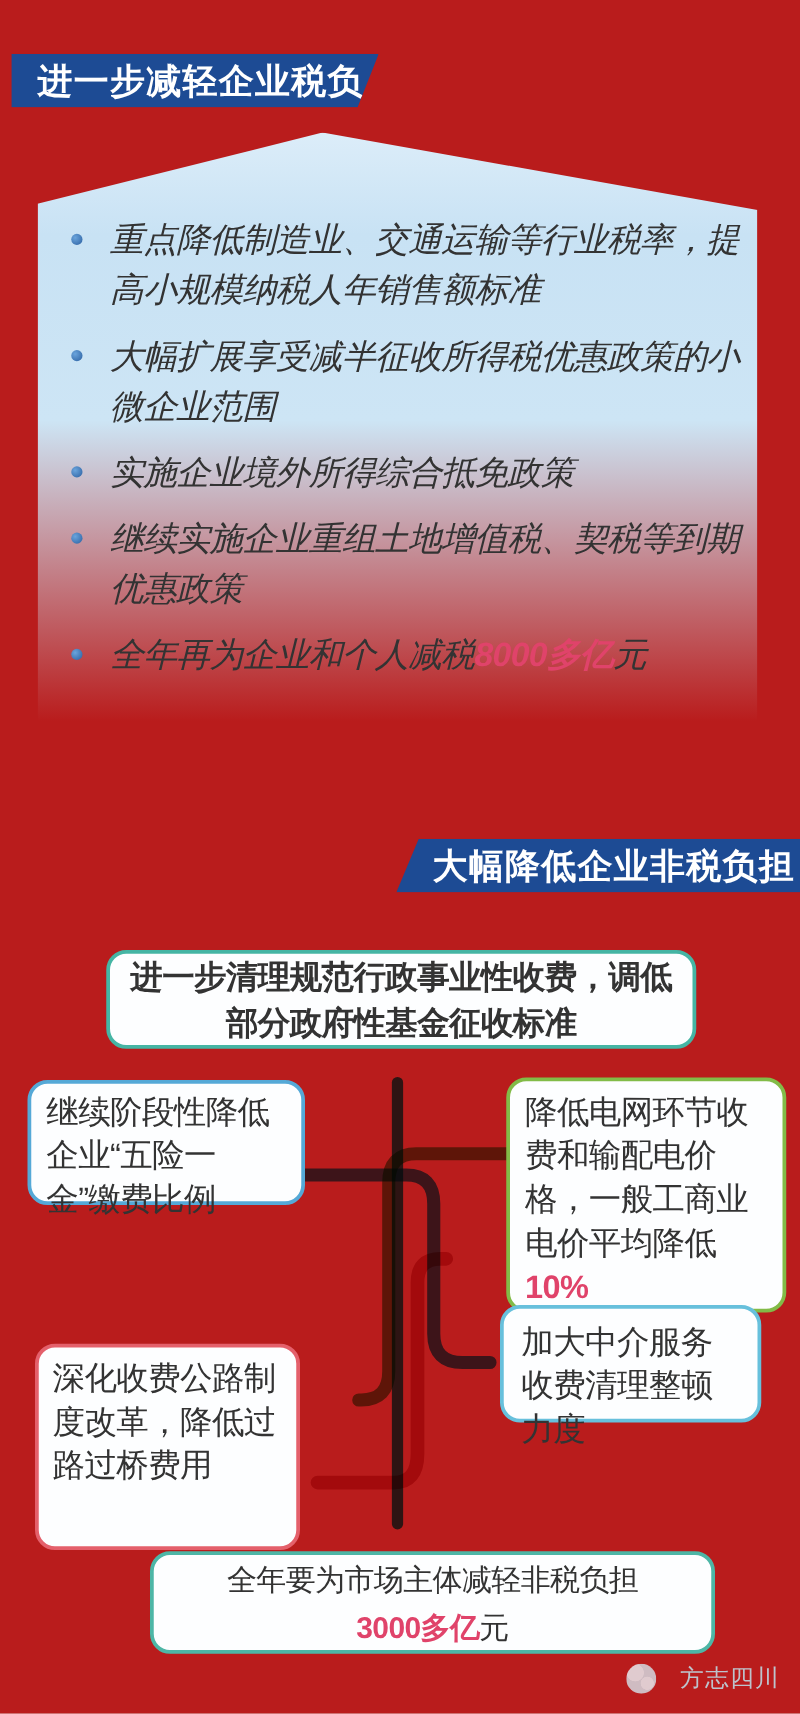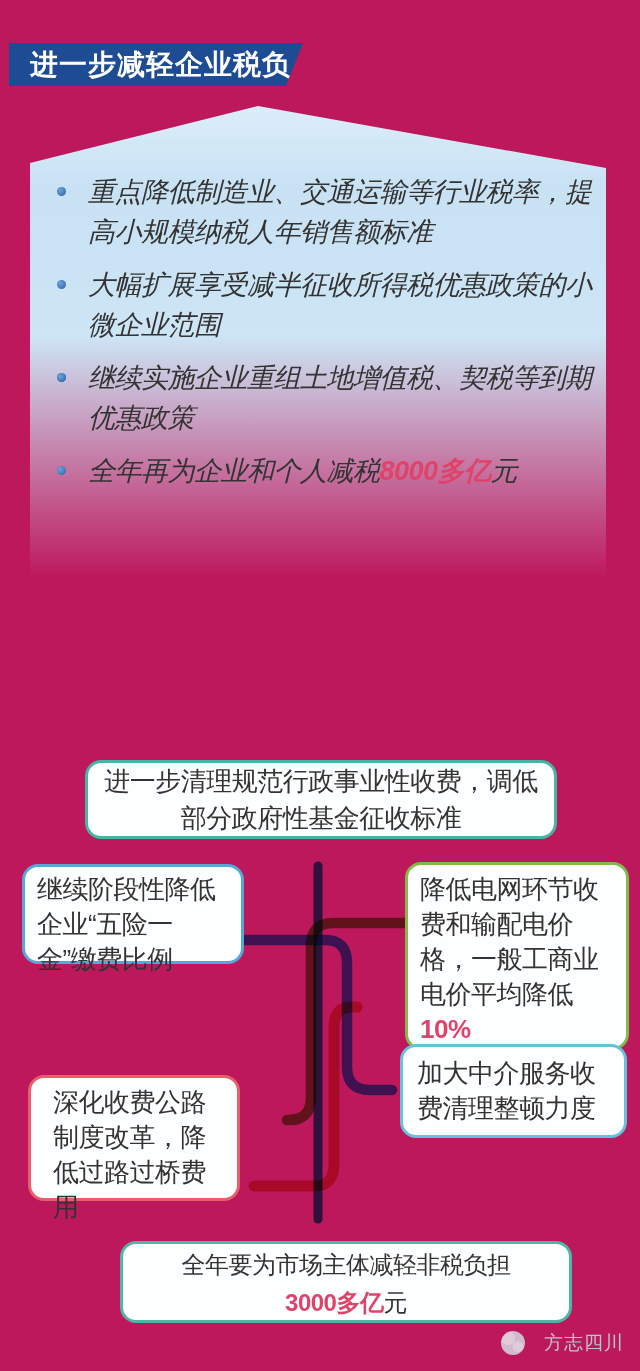--- a/index.html
+++ b/index.html
@@ -2,21 +2,21 @@
 <html><head>
 <meta charset="utf-8">
 <style>
   html,body{margin:0;padding:0;}
   body{
     width:640px;height:1371px;
     background:#edf1f6;
     font-family:"Liberation Sans","DejaVu Sans",sans-serif;
     position:relative;overflow:hidden;
   }
-  .page{position:absolute;left:0;top:0;width:640px;height:1371px;background:#be185d;}
+  .page{position:absolute;left:0;top:0;width:640px;height:1371px;background:#b91c1c;}
 
   
   .banner{
     position:absolute;height:43px;background:#1d4b94;
     color:#fff;font-weight:700;font-size:28px;line-height:44px;
     letter-spacing:1px;white-space:nowrap;
   }
   .banner1{
     left:9px;top:43px;width:294px;padding-left:21px;box-sizing:border-box;
     clip-path:polygon(0 0,100% 0,calc(100% - 17px) 100%,0 100%);
@@ -50,25 +50,26 @@
   .fbox{
     position:absolute;box-sizing:border-box;background:#fdfeff;
     border:3px solid #45b5a4;border-radius:16px;
     color:#333;font-size:26px;letter-spacing:-0.5px;
   }
   .fees{
     left:85px;top:760px;width:472px;height:79px;
     text-align:center;line-height:37px;
     display:flex;align-items:center;justify-content:center;padding:0 14px;
     border-color:#45b5a4;
+    font-weight:bold;
   }
   .social{left:22px;top:864px;width:222px;height:100px;padding:5px 12px;line-height:35px;border-color:#55a9d7;}
   .power{left:405px;top:862px;width:224px;height:188px;padding:7px 12px;line-height:35px;border-color:#82bb47;}
-  .agency{left:400px;top:1044px;width:227px;height:94px;padding:9px 14px;line-height:35px;border-color:#67c0dc;}
-  .road{left:28px;top:1075px;width:212px;height:126px;padding:7px 22px;line-height:35px;border-color:#e4606b;}
+  .agency{left:400px;top:1044px;width:209px;height:94px;padding:9px 14px;line-height:35px;border-color:#67c0dc;}
+  .road{left:28px;top:1075px;width:212px;height:165px;padding:7px 11px;line-height:35px;border-color:#e4606b;}
   .total{
     left:120px;top:1241px;width:452px;height:82px;
     text-align:center;line-height:38px;padding-top:2px;
     border-color:#4db6a6;font-size:24px;
   }
 
   
   .flowlines{position:absolute;left:0;top:0;pointer-events:none;}
   .flowlines path{mix-blend-mode:multiply;}
 
@@ -101,32 +102,36 @@
       <li>
         <span class="dot"></span>
         <span>重点降低制造业、交通运输等行业税率，提高小规模纳税人年销售额标准</span>
       </li>
       <li>
         <span class="dot"></span>
         <span>大幅扩展享受减半征收所得税优惠政策的小微企业范围</span>
       </li>
       <li>
         <span class="dot"></span>
+        <span>实施企业境外所得综合抵免政策</span>
       </li>
       <li>
         <span class="dot"></span>
         <span>继续实施企业重组土地增值税、契税等到期优惠政策</span>
       </li>
       <li>
         <span class="dot"></span>
         <span><span>全年再为企业和个人减税</span><span class="em">8000多亿</span><span>元</span></span>
       </li>
     </ul>
   </div>
 
+  <div class="banner banner2">
+    <span>大幅降低企业非税负担</span>
+  </div>
 
   <svg class="flowlines" width="640" height="1371" viewBox="0 0 640 1371">
     <path d="M318 866 V1219" stroke="#3fb3a5" stroke-width="9" fill="none" stroke-linecap="round"></path>
     <path d="M406 923 H333 Q311 923 311 946 V1097 Q311 1120 289 1120 H287" stroke="#82bb47" stroke-width="10.5" fill="none" stroke-linecap="round"></path>
     <path d="M244 940 H325 Q347 940 347 963 V1067 Q347 1090 370 1090 H392" stroke="#54aede" stroke-width="10.5" fill="none" stroke-linecap="round"></path>
     <path d="M357 1007 H352 Q334 1007 334 1026 V1163 Q334 1186 315 1186 H254" stroke="#e15b66" stroke-width="11" fill="none" stroke-linecap="round"></path>
   </svg>
 
   <div class="fbox fees">
     <span>进一步清理规范行政事业性收费，调低部分政府性基金征收标准</span>

